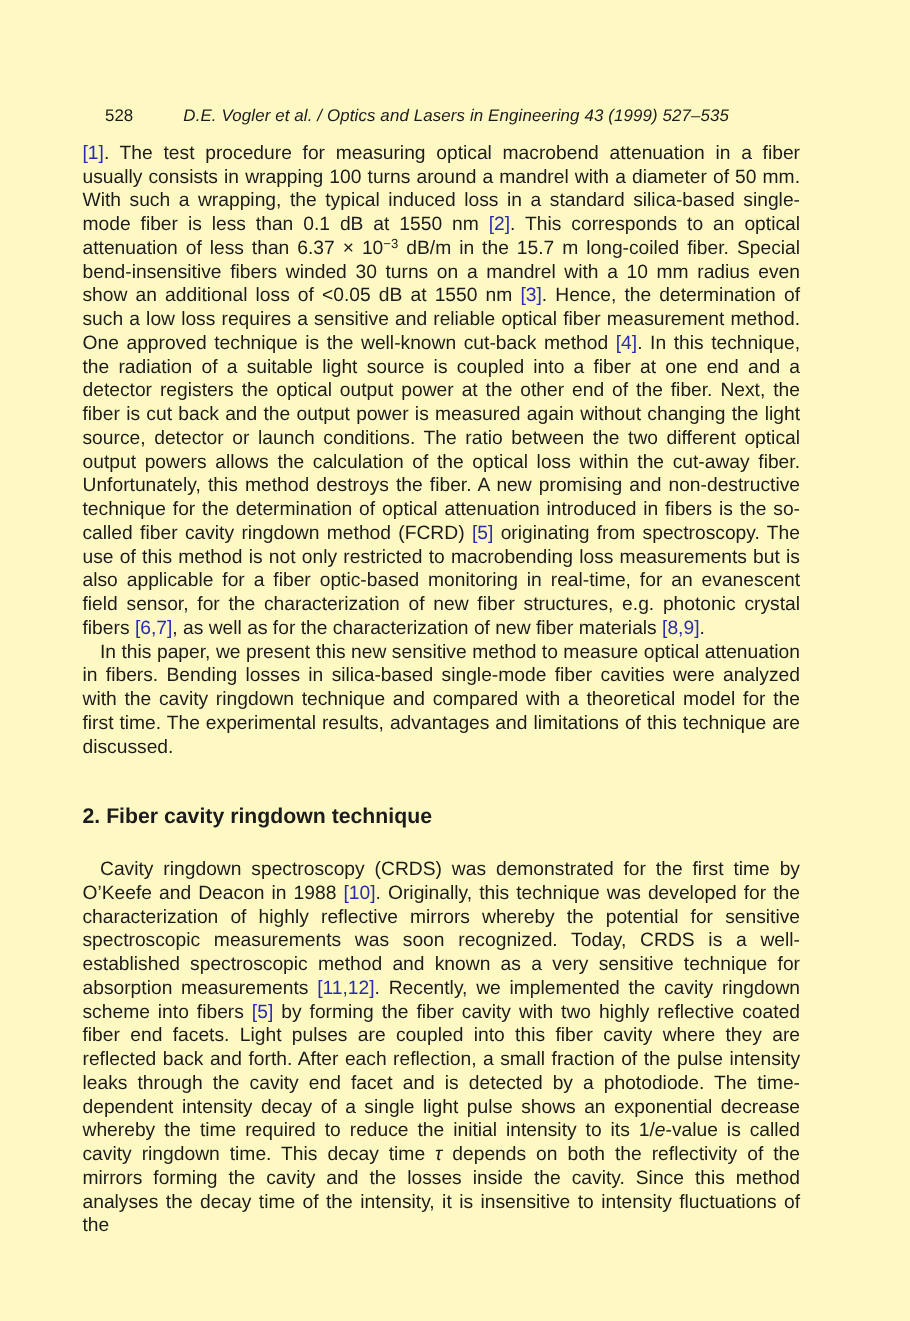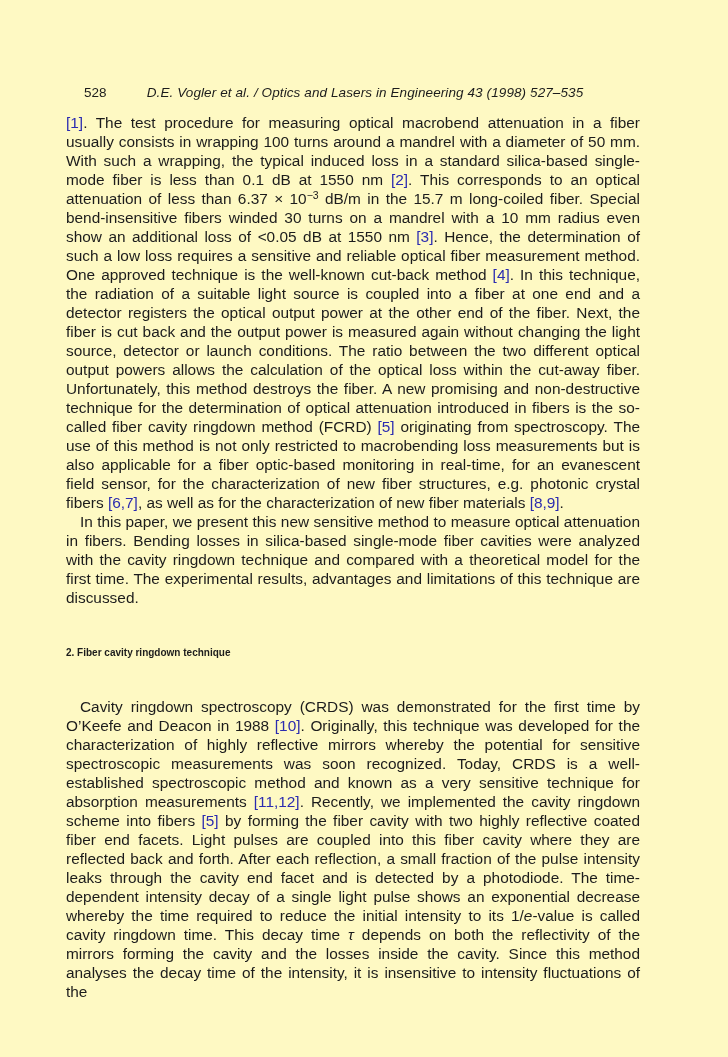--- a/index.html
+++ b/index.html
@@ -62,33 +62,33 @@
     font-style: italic;
   }
   sup.msup {
     font-size: 10.5px;
     line-height: 0;
     vertical-align: baseline;
     position: relative;
     top: -5px;
   }
   .sec-heading {
-    margin: 36px 0 35px 0;
-    font-size: 10px;
+    margin: 36px 0 24px 0;
+    font-size: 17px;
     line-height: 19px;
     font-weight: bold;
   }
 </style>
 </head>
 <body>
 
 <div class="page">
   <header class="running-head">
     <span class="pagenum">528</span>
-    <span class="runtitle">D.E. Vogler et al. / Optics and Lasers in Engineering 43 (1998) 527–535</span>
+    <span class="runtitle">D.E. Vogler et al. / Optics and Lasers in Engineering 43 (1999) 527–535</span>
   </header>
   <main class="body-text" id="article-body">
       <p class="para"><span class="cite">[1]</span><span>. The test procedure for measuring optical macrobend attenuation in a fiber usually consists in wrapping 100 turns around a mandrel with a diameter of 50 mm. With such a wrapping, the typical induced loss in a standard silica-based single-mode fiber is less than 0.1 dB at 1550 nm </span><span class="cite">[2]</span><span>. This corresponds to an optical attenuation of less than 6.37 × 10</span><sup class="msup">−3</sup><span> dB/m in the 15.7 m long-coiled fiber. Special bend-insensitive fibers winded 30 turns on a mandrel with a 10 mm radius even show an additional loss of &lt;0.05 dB at 1550 nm </span><span class="cite">[3]</span><span>. Hence, the determination of such a low loss requires a sensitive and reliable optical fiber measurement method. One approved technique is the well-known cut-back method </span><span class="cite">[4]</span><span>. In this technique, the radiation of a suitable light source is coupled into a fiber at one end and a detector registers the optical output power at the other end of the fiber. Next, the fiber is cut back and the output power is measured again without changing the light source, detector or launch conditions. The ratio between the two different optical output powers allows the calculation of the optical loss within the cut-away fiber. Unfortunately, this method destroys the fiber. A new promising and non-destructive technique for the determination of optical attenuation introduced in fibers is the so-called fiber cavity ringdown method (FCRD) </span><span class="cite">[5]</span><span> originating from spectroscopy. The use of this method is not only restricted to macrobending loss measurements but is also applicable for a fiber optic-based monitoring in real-time, for an evanescent field sensor, for the characterization of new fiber structures, e.g. photonic crystal fibers </span><span class="cite">[6,7]</span><span>, as well as for the characterization of new fiber materials </span><span class="cite">[8,9]</span><span>.</span></p>
       <p class="para indent"><span>In this paper, we present this new sensitive method to measure optical attenuation in fibers. Bending losses in silica-based single-mode fiber cavities were analyzed with the cavity ringdown technique and compared with a theoretical model for the first time. The experimental results, advantages and limitations of this technique are discussed.</span></p>
       <h2 class="sec-heading">2. Fiber cavity ringdown technique</h2>
       <p class="para indent"><span>Cavity ringdown spectroscopy (CRDS) was demonstrated for the first time by O’Keefe and Deacon in 1988 </span><span class="cite">[10]</span><span>. Originally, this technique was developed for the characterization of highly reflective mirrors whereby the potential for sensitive spectroscopic measurements was soon recognized. Today, CRDS is a well-established spectroscopic method and known as a very sensitive technique for absorption measurements </span><span class="cite">[11,12]</span><span>. Recently, we implemented the cavity ringdown scheme into fibers </span><span class="cite">[5]</span><span> by forming the fiber cavity with two highly reflective coated fiber end facets. Light pulses are coupled into this fiber cavity where they are reflected back and forth. After each reflection, a small fraction of the pulse intensity leaks through the cavity end facet and is detected by a photodiode. The time-dependent intensity decay of a single light pulse shows an exponential decrease whereby the time required to reduce the initial intensity to its 1/</span><span class="ital">e</span><span>-value is called cavity ringdown time. This decay time </span><span class="ital">τ</span><span> depends on both the reflectivity of the mirrors forming the cavity and the losses inside the cavity. Since this method analyses the decay time of the intensity, it is insensitive to intensity fluctuations of the</span></p>
     </main>
 </div>
 
 </body></html>

